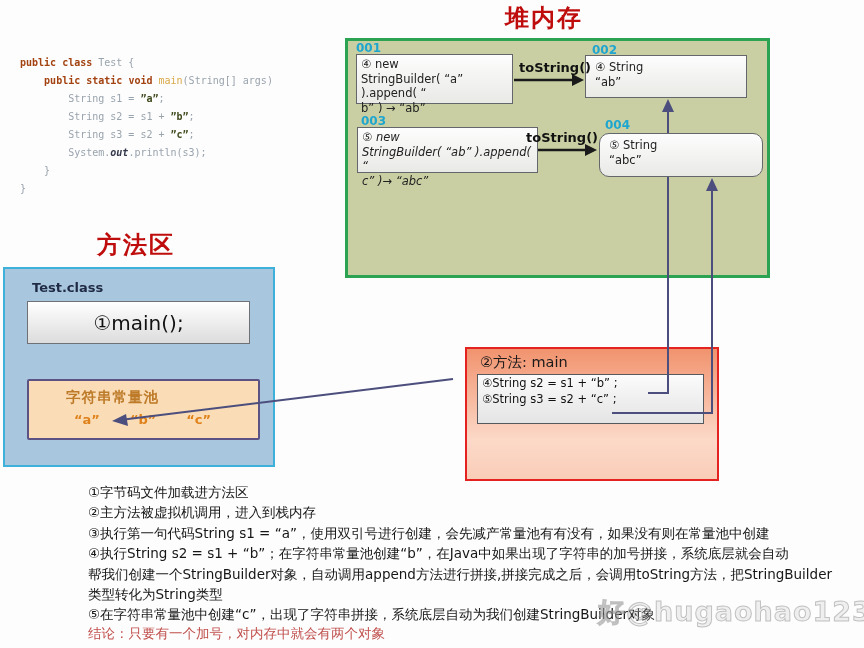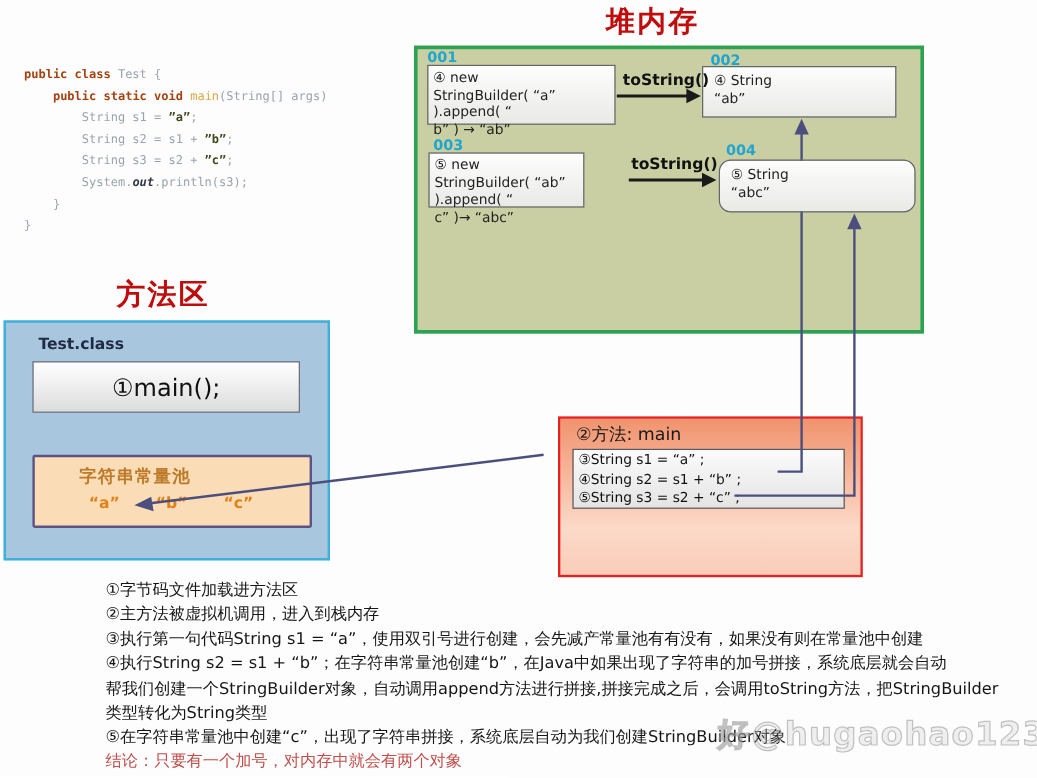--- a/index.html
+++ b/index.html
@@ -24,21 +24,21 @@
 
   
   #heap-box{position:absolute;left:345px;top:38px;width:425px;height:240px;
             background:#c9cfa3;border:3px solid #2ba352;box-sizing:border-box;}
   .addr-label{position:absolute;color:#1fa6cf;font-weight:bold;font-size:12px;z-index:11;}
   .obj-box{position:absolute;background:linear-gradient(#fdfdfd,#e9e9e6);border:1.5px solid #63666a;
            box-sizing:border-box;z-index:10;font-size:11.5px;line-height:14.5px;color:#222;
            padding:2px 4px;}
   #addr-001{left:356px;top:41px;} #box-001{left:356px;top:54px;width:157px;height:50px;}
   #addr-002{left:592px;top:43px;} #box-002{left:585px;top:55px;width:162px;height:43px;padding-left:9px;padding-top:4px;}
-  #addr-003{left:361px;top:114px;} #box-003{left:357px;top:127px;width:130px;height:46px;}
+  #addr-003{left:361px;top:114px;} #box-003{left:357px;top:127px;width:181px;height:46px;font-style:italic;}
   #addr-004{left:605px;top:118px;} #box-004{left:599px;top:133px;width:164px;height:44px;padding-left:9px;padding-top:4px;border-radius:10px;}
   .tostring-label{position:absolute;font-size:13px;font-weight:bold;color:#111;z-index:11;}
   #tostring-1{left:519px;top:60px;} #tostring-2{left:526px;top:130px;}
 
   
   #method-box{position:absolute;left:3px;top:267px;width:272px;height:200px;
               background:#a9c6df;border:2.5px solid #3eb1da;box-sizing:border-box;}
   #class-label{position:absolute;left:27px;top:11px;font-size:13px;font-weight:bold;color:#1f2a44;}
   #main-box{position:absolute;left:22px;top:32px;width:223px;height:43px;
             background:linear-gradient(#ffffff,#dcdcdc);border:1.5px solid #6e7175;
@@ -118,21 +118,20 @@
           <div>“a”</div>
           <div>“b”</div>
           <div>“c”</div>
         </div>
     </div>
   </div>
 
   <div id="stack-box">
     <div id="stack-method">②方法: main</div>
     <div id="stack-frame">
-        <div>③String s1 =  “a” ;</div>
         <div>④String s2 = s1 +  “b” ;</div>
         <div>⑤String s3 = s2 +  “c” ;</div>
       </div>
   </div>
 
   <svg id="connectors">
 
     <g>
       <line x1="514" y1="80" x2="578" y2="80" stroke="#1a1a1a" stroke-width="2.5"></line>
       <polygon points="584,80 572,74 572,86" fill="#1a1a1a"></polygon>

